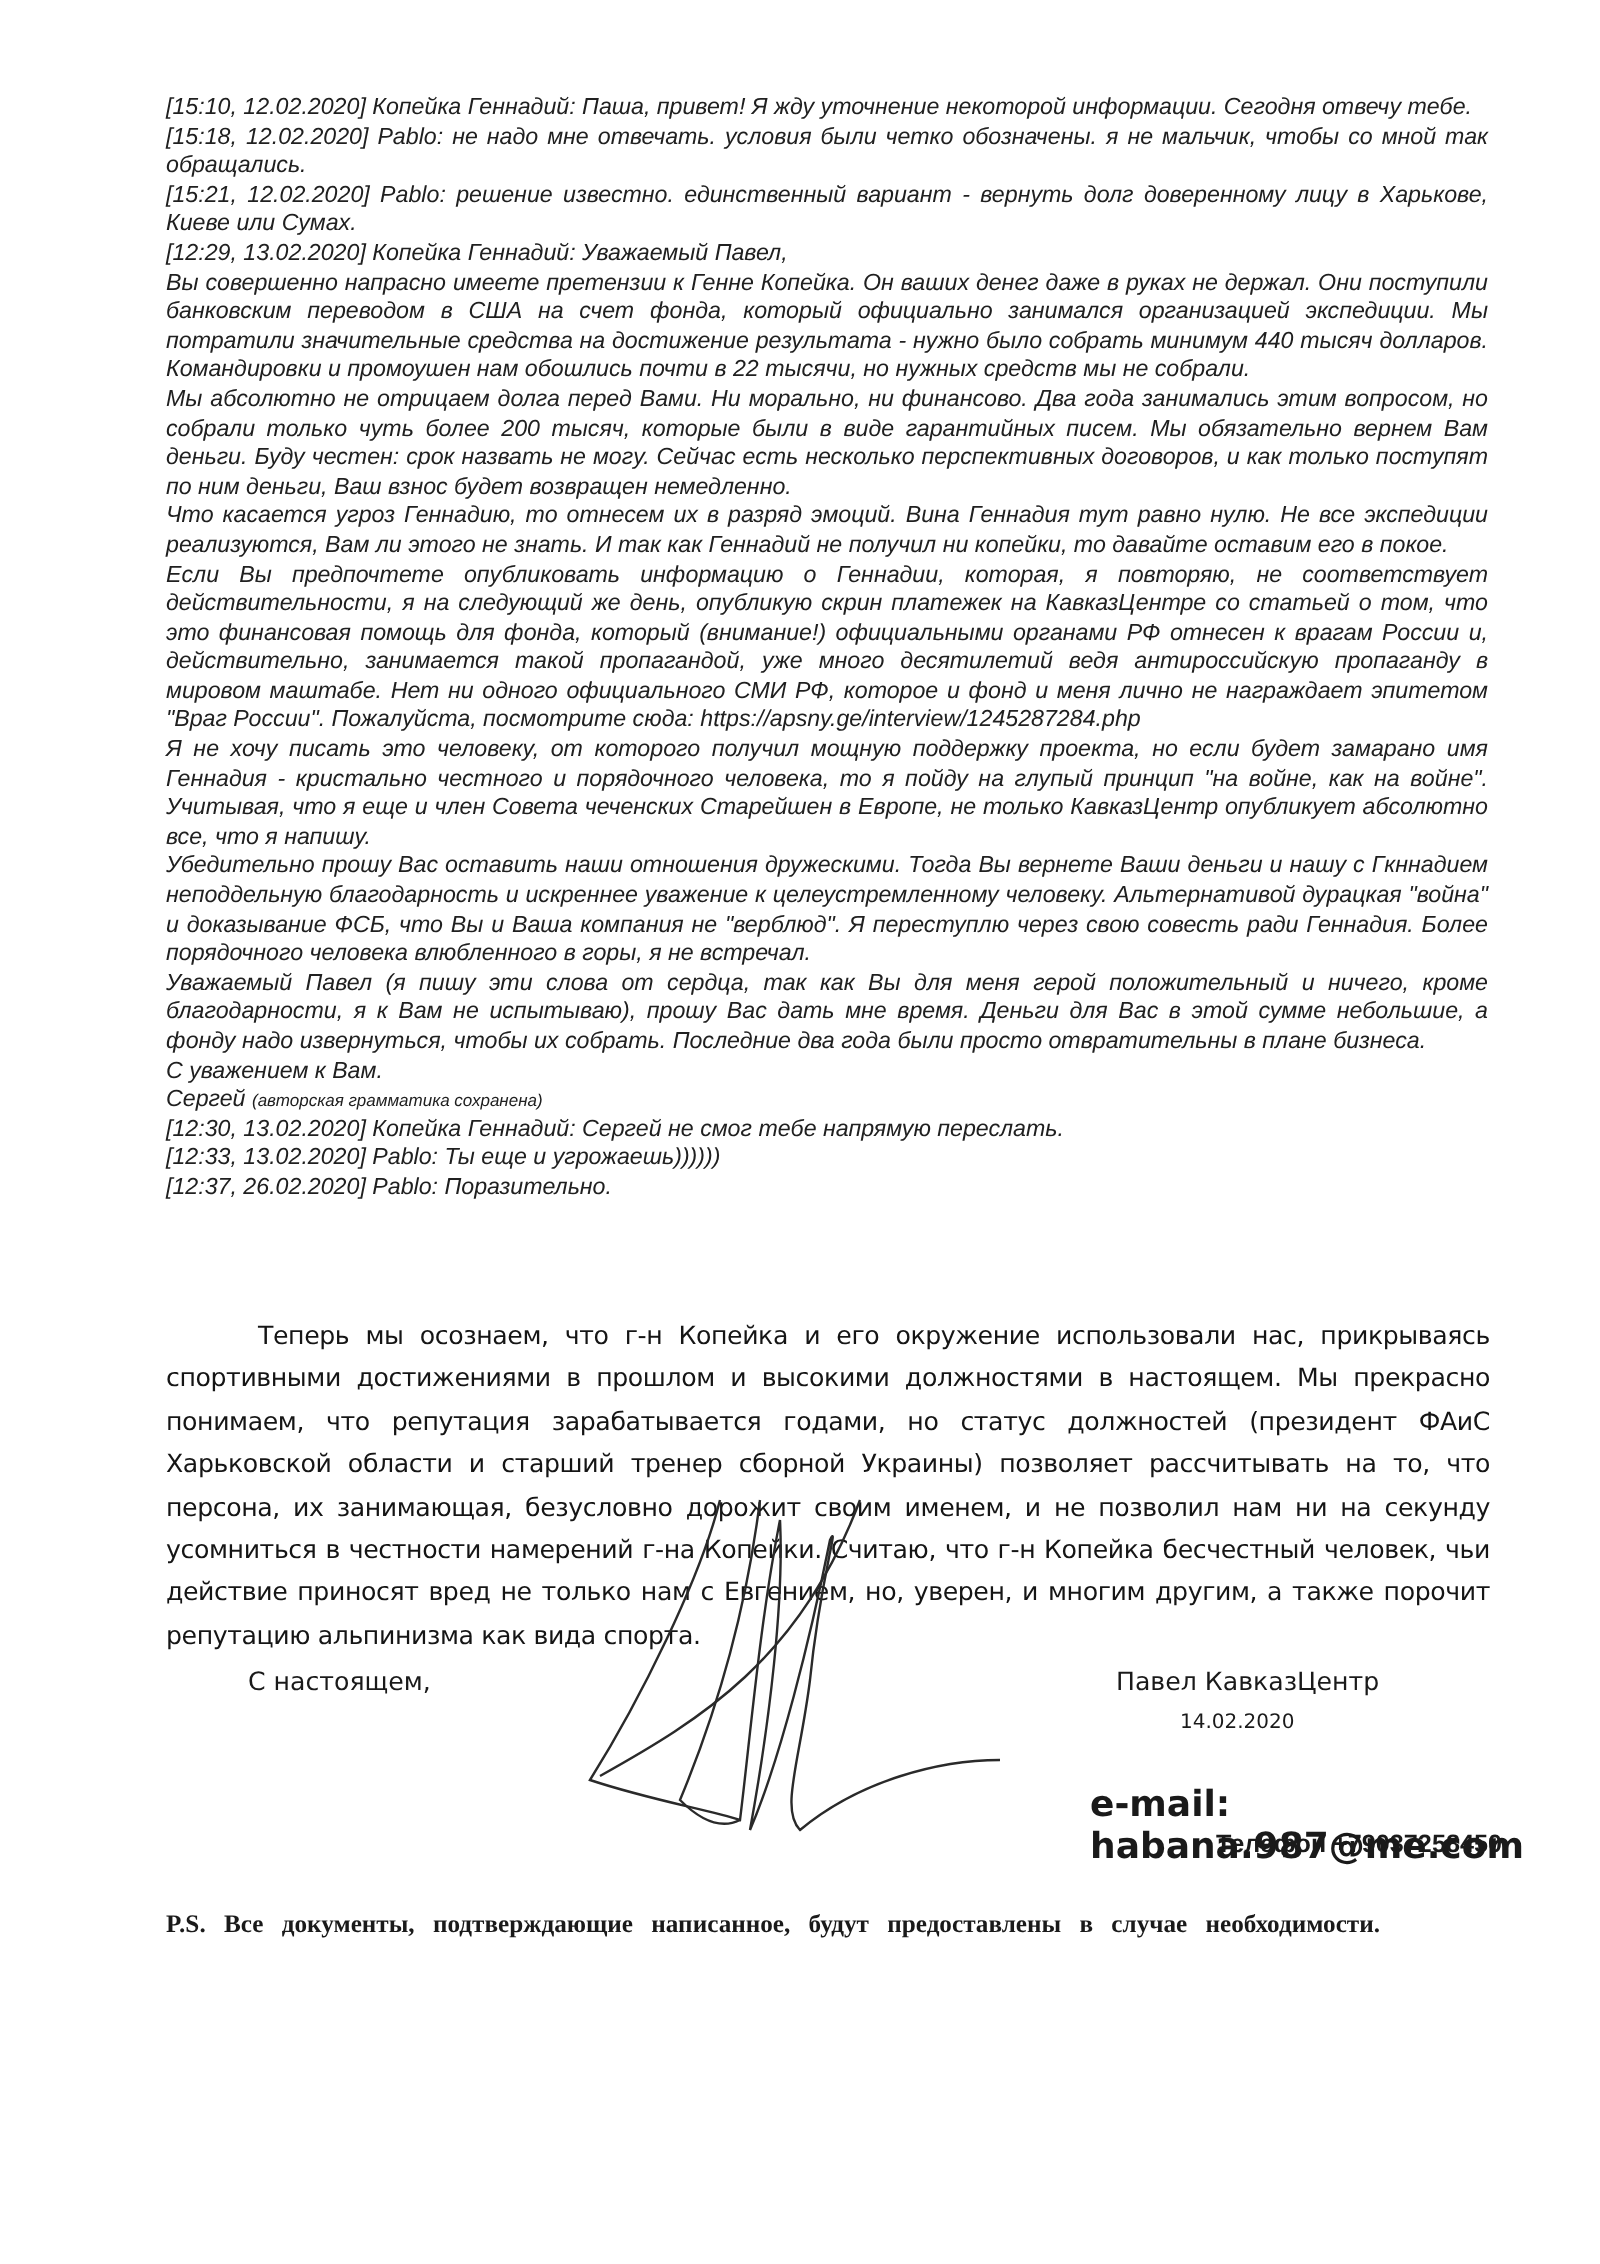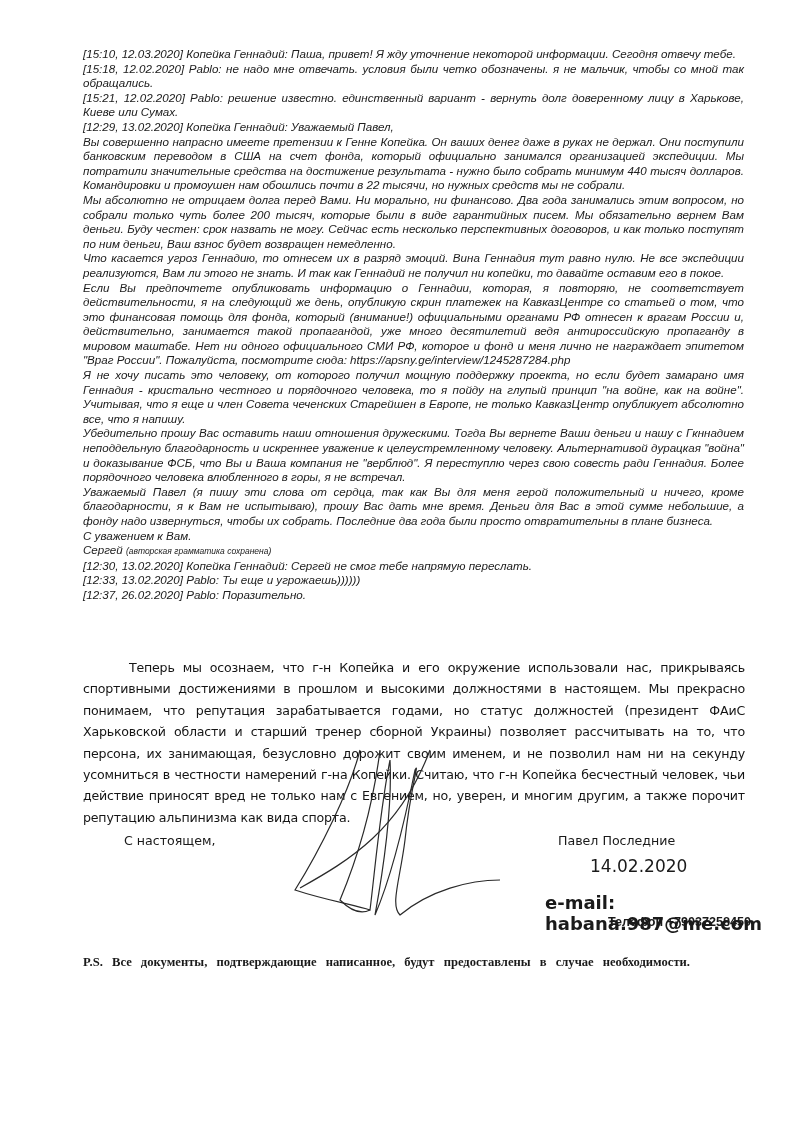--- a/index.html
+++ b/index.html
@@ -12,31 +12,31 @@
   .quote p { margin: 0; text-align: justify; }
   .quote .small { font-size: 8.5px; }
   .letter {
     position: absolute; left: 83px; top: 657px; width: 662px;
     font-family: "DejaVu Sans", sans-serif; font-size: 12.6px; line-height: 21.4px; color: #151515;
     text-align: justify; letter-spacing: -0.2px;
   }
   .letter p { margin: 0; text-indent: 46px; }
   .closing { position: absolute; left: 124px; top: 833px; font-family: "DejaVu Sans", sans-serif; font-size: 12.6px; }
   .sig-name { position: absolute; left: 558px; top: 833px; font-family: "DejaVu Sans", sans-serif; font-size: 12.6px; }
-  .sig-date { position: absolute; left: 590px; top: 856px; font-family: "DejaVu Sans", sans-serif; font-size: 17px; }
+  .sig-date { position: absolute; left: 590px; top: 856px; font-family: "DejaVu Sans", sans-serif; font-size: 10px; }
   .email { position: absolute; left: 545px; top: 892px; font-family: "DejaVu Sans", sans-serif; font-weight: bold; font-size: 18px; }
   .phone { position: absolute; left: 608px; top: 915px; font-family: Liberation Sans, sans-serif; font-weight: bold; font-size: 12.6px; }
   .ps { position: absolute; left: 83px; top: 952px; width: 662px; font-family: Liberation Serif, serif; font-weight: bold; font-size: 12.6px; line-height: 21px; text-align: justify; word-spacing: 6px; }
   .signature { position: absolute; left: 280px; top: 730px; width: 230px; height: 200px; }
 </style>
 </head>
 <body>
 
 <div class="quote">
-  <p>[15:10, 12.03.2020] Копейка Геннадий: Паша, привет! Я жду уточнение некоторой информации. Сегодня отвечу тебе.</p>
+  <p>[15:10, 12.02.2020] Копейка Геннадий: Паша, привет! Я жду уточнение некоторой информации. Сегодня отвечу тебе.</p>
   <p>[15:18, 12.02.2020] Pablo: не надо мне отвечать. условия были четко обозначены. я не мальчик, чтобы со мной так обращались.</p>
   <p>[15:21, 12.02.2020] Pablo: решение известно. единственный вариант - вернуть долг доверенному лицу в Харькове, Киеве или Сумах.</p>
   <p>[12:29, 13.02.2020] Копейка Геннадий: Уважаемый Павел,</p>
   <p>Вы совершенно напрасно имеете претензии к Генне Копейка. Он ваших денег даже в руках не держал. Они поступили банковским переводом в США на счет фонда, который официально занимался организацией экспедиции. Мы потратили значительные средства на достижение результата - нужно было собрать минимум 440 тысяч долларов. Командировки и промоушен нам обошлись почти в 22 тысячи, но нужных средств мы не собрали.</p>
   <p>Мы абсолютно не отрицаем долга перед Вами. Ни морально, ни финансово. Два года занимались этим вопросом, но собрали только чуть более 200 тысяч, которые были в виде гарантийных писем. Мы обязательно вернем Вам деньги. Буду честен: срок назвать не могу. Сейчас есть несколько перспективных договоров, и как только поступят по ним деньги, Ваш взнос будет возвращен немедленно.</p>
   <p>Что касается угроз Геннадию, то отнесем их в разряд эмоций. Вина Геннадия тут равно нулю. Не все экспедиции реализуются, Вам ли этого не знать. И так как Геннадий не получил ни копейки, то давайте оставим его в покое.</p>
   <p>Если Вы предпочтете опубликовать информацию о Геннадии, которая, я повторяю, не соответствует действительности, я на следующий же день, опубликую скрин платежек на КавказЦентре со статьей о том, что это финансовая помощь для фонда, который (внимание!) официальными органами РФ отнесен к врагам России и, действительно, занимается такой пропагандой, уже много десятилетий ведя антироссийскую пропаганду в мировом маштабе. Нет ни одного официального СМИ РФ, которое и фонд и меня лично не награждает эпитетом "Враг России". Пожалуйста, посмотрите сюда: https://apsny.ge/interview/1245287284.php</p>
   <p>Я не хочу писать это человеку, от которого получил мощную поддержку проекта, но если будет замарано имя Геннадия - кристально честного и порядочного человека, то я пойду на глупый принцип "на войне, как на войне". Учитывая, что я еще и член Совета чеченских Старейшен в Европе, не только КавказЦентр опубликует абсолютно все, что я напишу.</p>
   <p>Убедительно прошу Вас оставить наши отношения дружескими. Тогда Вы вернете Ваши деньги и нашу с Гкннадием неподдельную благодарность и искреннее уважение к целеустремленному человеку. Альтернативой дурацкая "война" и доказывание ФСБ, что Вы и Ваша компания не "верблюд". Я переступлю через свою совесть ради Геннадия. Более порядочного человека влюбленного в горы, я не встречал.</p>
   <p>Уважаемый Павел (я пишу эти слова от сердца, так как Вы для меня герой положительный и ничего, кроме благодарности, я к Вам не испытываю), прошу Вас дать мне время. Деньги для Вас в этой сумме небольшие, а фонду надо извернуться, чтобы их собрать. Последние два года были просто отвратительны в плане бизнеса.</p>
@@ -54,17 +54,17 @@
   <p>Теперь мы осознаем, что г-н Копейка и его окружение использовали нас, прикрываясь спортивными достижениями в прошлом и высокими должностями в настоящем. Мы прекрасно понимаем, что репутация зарабатывается годами, но статус должностей (президент ФАиС Харьковской области и старший тренер сборной Украины) позволяет рассчитывать на то, что персона, их занимающая, безусловно дорожит своим именем, и не позволил нам ни на секунду усомниться в честности намерений г-на Копейки. Считаю, что г-н Копейка бесчестный человек, чьи действие приносят вред не только нам с Евгением, но, уверен, и многим другим, а также порочит репутацию альпинизма как вида спорта.</p>
 </div>
 
 <svg class="signature" viewBox="0 0 230 200" fill="none" stroke="#2a2a2a" stroke-width="1.2">
   <path d="M80 20 C70 60, 40 120, 15 160 C45 170, 75 175, 90 180 C95 140, 100 80, 110 30 C112 70, 105 130, 95 185 C110 150, 125 90, 135 40 C140 30, 130 60, 125 110 C120 150, 110 175, 120 185 C150 160, 190 150, 220 150"></path>
   <path d="M100 20 C95 60, 85 110, 60 170 C70 180, 80 185, 90 180"></path>
   <path d="M20 158 C70 130, 120 100, 150 20"></path>
 </svg>
 
 <div class="closing">С настоящем,</div>
-<div class="sig-name">Павел Последние</div>
+<div class="sig-name">Павел КавказЦентр</div>
 <div class="sig-date">14.02.2020</div>
 <div class="email">e-mail: habana.987@me.com</div>
 <div class="phone">Телефон +79037258450</div>
 <div class="ps">P.S. Все документы, подтверждающие написанное, будут предоставлены в случае необходимости.</div>
 
 </body></html>

